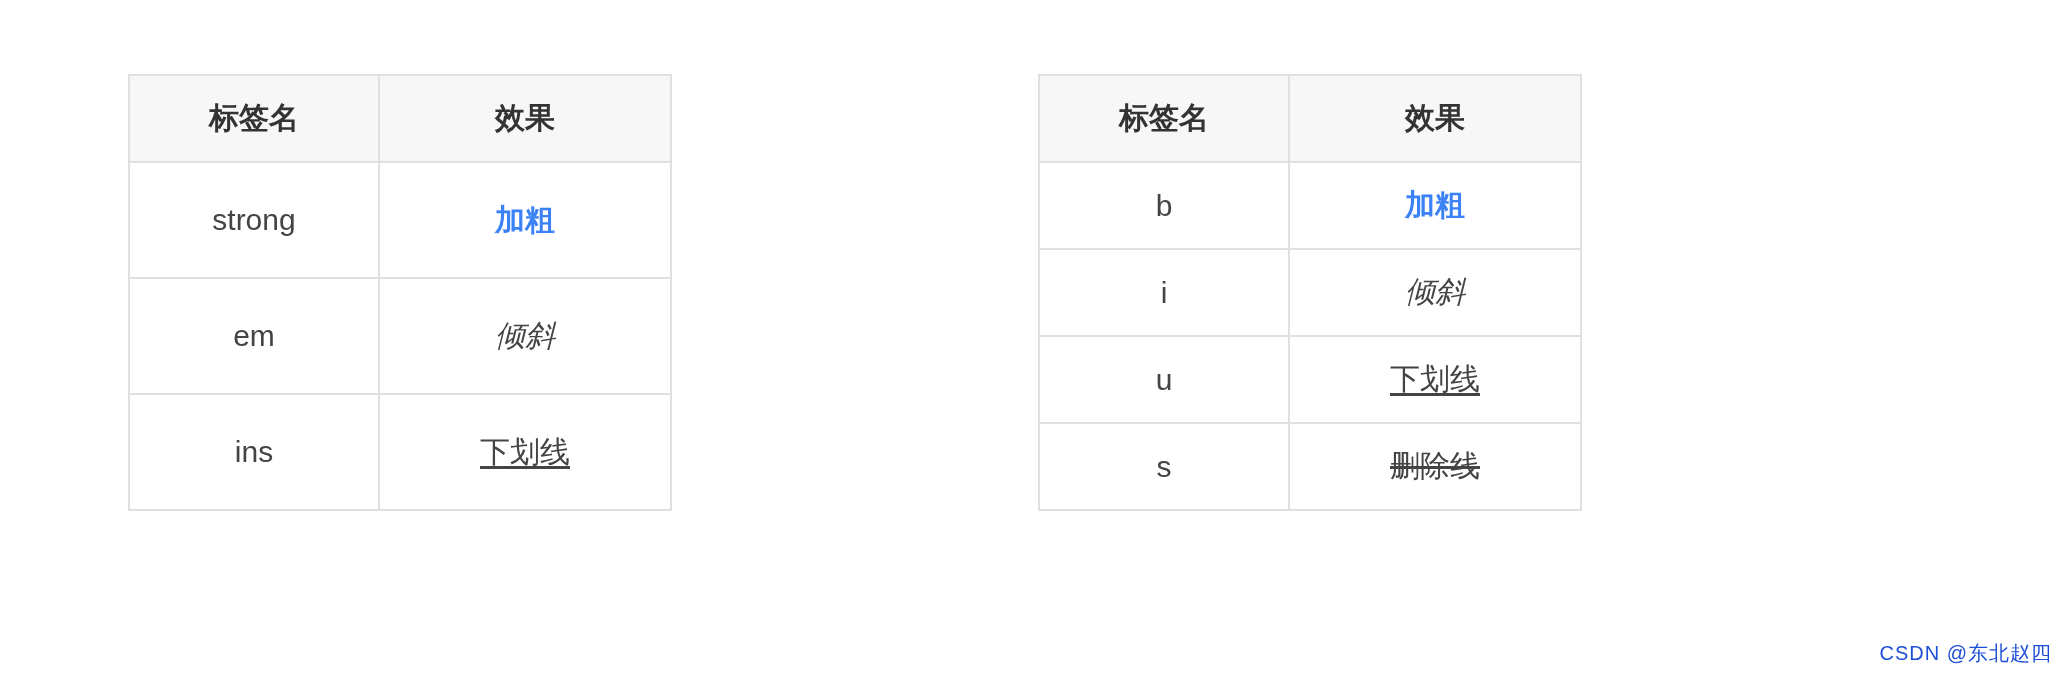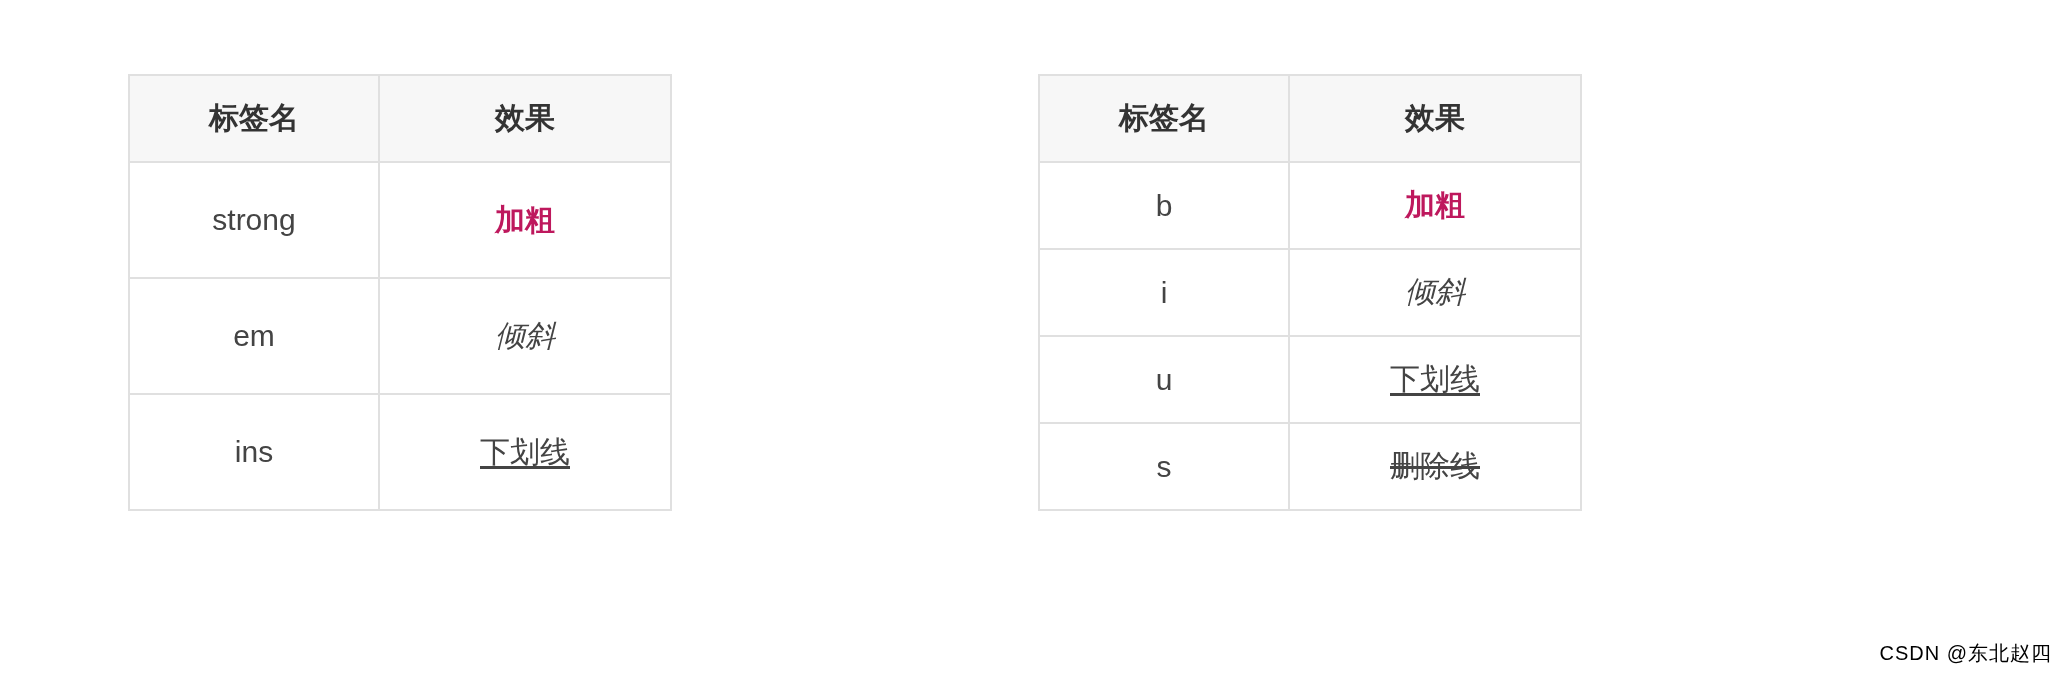--- a/index.html
+++ b/index.html
@@ -30,30 +30,30 @@
     th {
       background: #f7f7f7;
       font-weight: 700;
       color: #333;
     }
     td {
       background: #ffffff;
     }
     .col-tag { width: 250px; }
     .col-effect { width: 292px; }
-    .eff-bold { font-weight: 700; color: #be185d; }
+    .eff-bold { font-weight: 700; color: #3b82f6; }
     .eff-italic { font-style: italic; }
     .eff-underline { text-decoration: underline; text-underline-offset: 4px; }
     .eff-strike { text-decoration: line-through; }
     .watermark {
       position: absolute;
       right: 28px;
       bottom: 14px;
       font-size: 20px;
-      color: #000000;
+      color: #1d4ed8;
       letter-spacing: 1px;
       font-family: Arial, "Microsoft YaHei", sans-serif;
     }
   </style>
 </head>
 <body>
 
 <div class="tables-wrap">
 
   <table>

